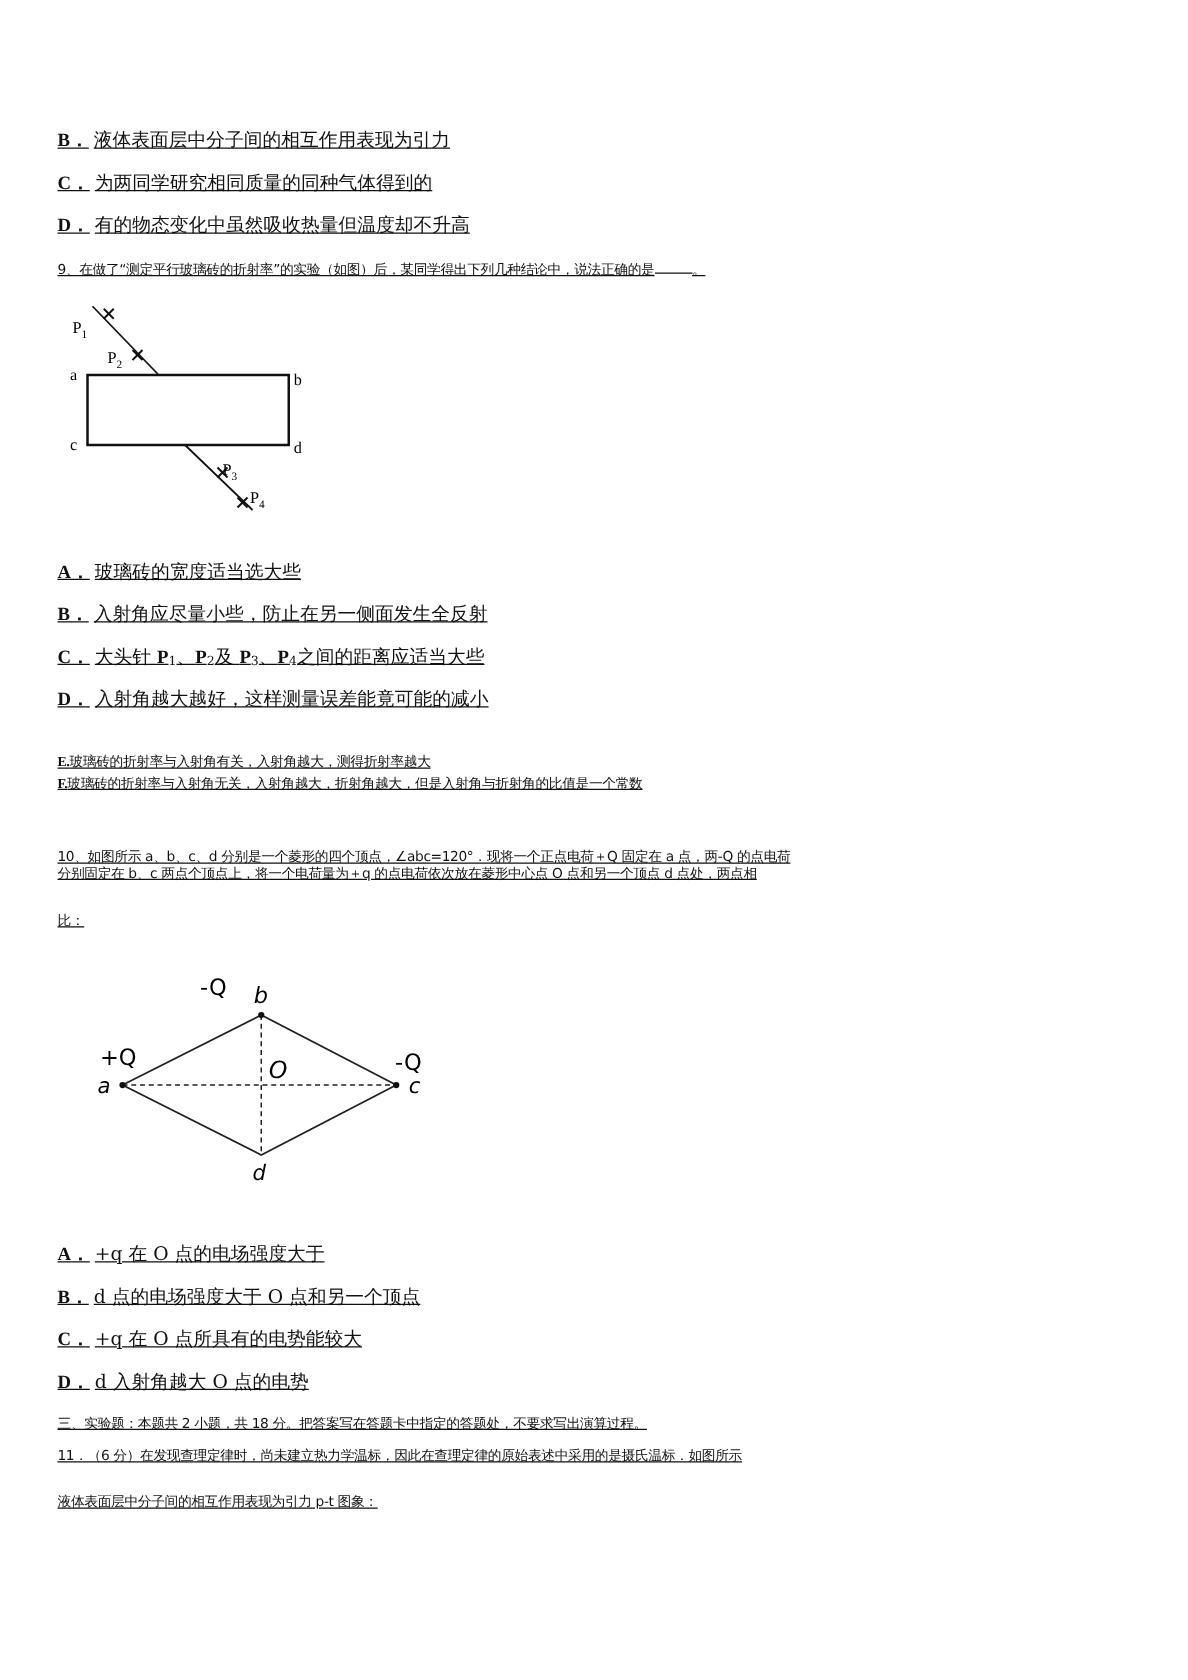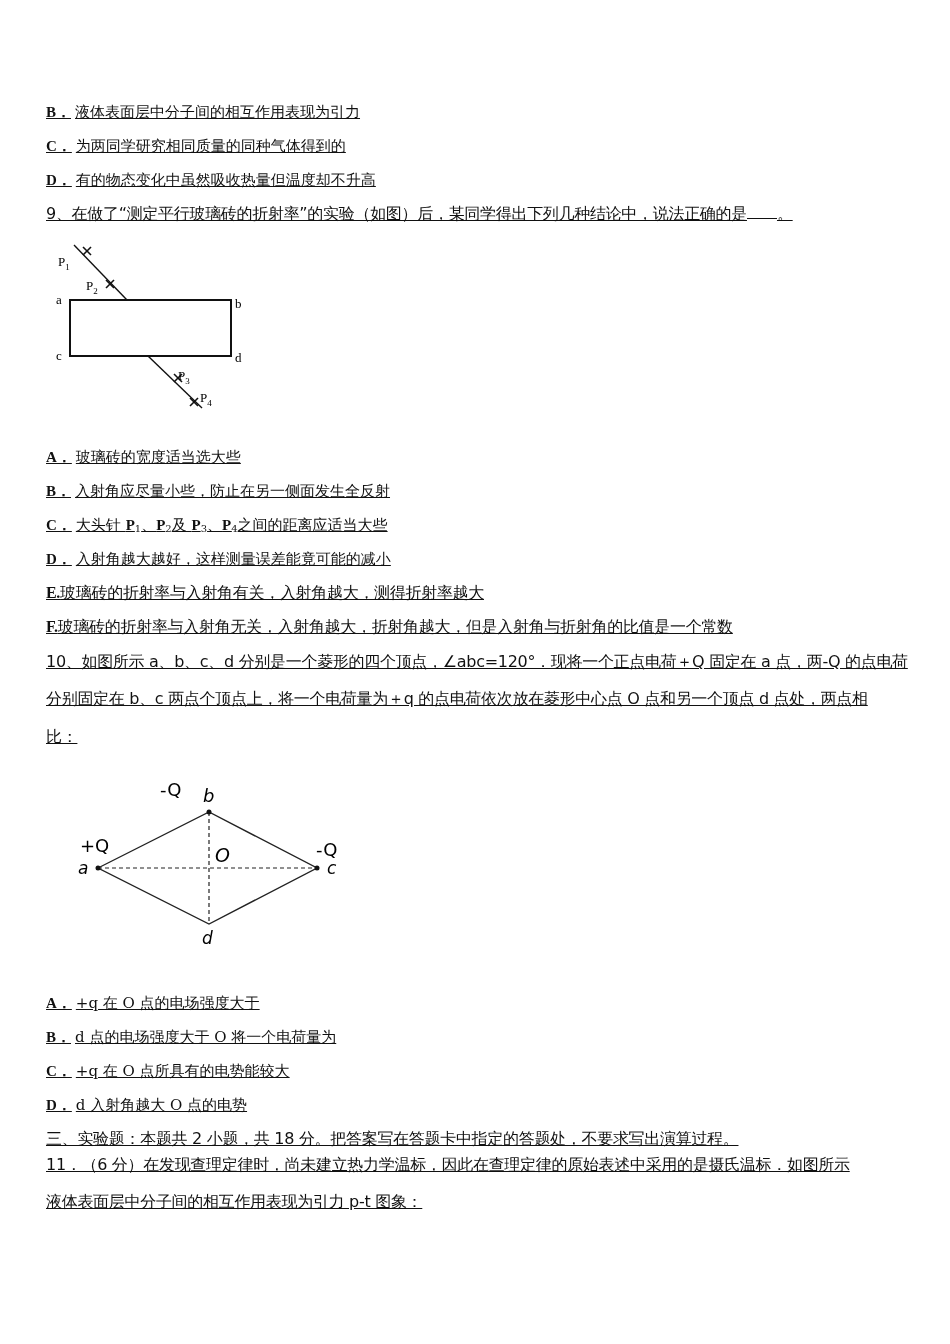--- a/index.html
+++ b/index.html
@@ -6,21 +6,21 @@
   body {
     width: 950px; height: 1344px; position: relative; overflow: hidden;
     font-family: "DejaVu Serif", "Liberation Serif", serif;
     color: #111111;
   }
   .line {
     position: absolute; left: 46px; font-size: 15px; line-height: 20px;
     white-space: nowrap;
     text-decoration: underline;
   }
-  .cond { font-family: "DejaVu Sans", "Liberation Sans", sans-serif; font-size: 16px; letter-spacing: -0.3px; transform-origin: left center; }
+  .cond { font-family: "DejaVu Sans", "Liberation Sans", sans-serif; font-size: 11px; letter-spacing: -0.3px; transform-origin: left center; }
   .lbl { font-weight: bold; font-family: "Liberation Serif", serif; margin-right: 4px; }
   .b { font-weight: bold; font-family: "Liberation Serif", serif; }
   sub { font-size: 10px; vertical-align: -2px; }
   .fig { position: absolute; }
   .fig svg { display: block; }
   .blank { display: inline-block; width: 30px; border-bottom: 1px solid #111; height: 14px; vertical-align: baseline; }
 </style>
 </head>
 <body>
 
@@ -73,28 +73,28 @@
 </div>
 <div class="line" style="top:481px">
   <span class="lbl">B．</span><span>入射角应尽量小些，防止在另一侧面发生全反射</span>
 </div>
 <div class="line" style="top:515px">
   <span class="lbl">C．</span><span>大头针 </span><span class="b">P</span><sub>1</sub><span>、</span><span class="b">P</span><sub>2</sub><span>及 </span><span class="b">P</span><sub>3</sub><span>、</span><span class="b">P</span><sub>4</sub><span>之间的距离应适当大些</span>
 </div>
 <div class="line" style="top:549px">
   <span class="lbl">D．</span><span>入射角越大越好，这样测量误差能竟可能的减小</span>
 </div>
-<div class="line cond" style="top:583px">
+<div class="line cond" style="top:600px">
   <span class="b">E.</span><span>玻璃砖的折射率与入射角有关，入射角越大，测得折射率越大</span>
 </div>
 <div class="line cond" style="top:617px">
   <span class="b">F.</span><span>玻璃砖的折射率与入射角无关，入射角越大，折射角越大，但是入射角与折射角的比值是一个常数</span>
 </div>
 
-<div class="line cond" style="top:652px">10、如图所示 a、b、c、d 分别是一个菱形的四个顶点，∠abc=120°．现将一个正点电荷＋Q 固定在 a 点，两-Q 的点电荷</div>
+<div class="line cond" style="top:676px">10、如图所示 a、b、c、d 分别是一个菱形的四个顶点，∠abc=120°．现将一个正点电荷＋Q 固定在 a 点，两-Q 的点电荷</div>
 <div class="line cond" style="top:689px">分别固定在 b、c 两点个顶点上，将一个电荷量为＋q 的点电荷依次放在菱形中心点 O 点和另一个顶点 d 点处，两点相</div>
 <div class="line cond" style="top:727px">比：</div>
 
 <div class="fig" style="left:70px; top:772px;">
   <svg width="290" height="180" viewBox="0 0 290 180" font-family="DejaVu Sans, sans-serif">
     <polygon points="28,96 139,40 247,96 139,152" fill="none" stroke="#222" stroke-width="1.4"></polygon>
     <line x1="28" y1="96" x2="247" y2="96" stroke="#222" stroke-width="1.2" stroke-dasharray="4,3"></line>
     <line x1="139" y1="40" x2="139" y2="152" stroke="#222" stroke-width="1.2" stroke-dasharray="4,3"></line>
     <circle cx="28" cy="96" r="2.5" fill="#111"></circle>
     <circle cx="139" cy="40" r="2.5" fill="#111"></circle>
@@ -107,21 +107,21 @@
     <text x="246" y="84" font-size="18">-Q</text>
     <text x="257" y="102" font-size="17" font-style="italic">c</text>
     <text x="132" y="172" font-size="17" font-style="italic">d</text>
   </svg>
 </div>
 
 <div class="line" style="top:993px">
   <span class="lbl">A．</span><span class="b" style="font-weight:normal;font-family:'DejaVu Serif',serif">+q 在 O 点的电场强度大于</span>
 </div>
 <div class="line" style="top:1027px">
-  <span class="lbl">B．</span><span>d 点的电场强度大于 O 将一个电荷量为</span>
+  <span class="lbl">B．</span><span>d 点的电场强度大于 O 点和另一个顶点</span>
 </div>
 <div class="line" style="top:1061px">
   <span class="lbl">C．</span><span>+q 在 O 点所具有的电势能较大</span>
 </div>
 <div class="line" style="top:1095px">
   <span class="lbl">D．</span><span>d 入射角越大 O 点的电势</span>
 </div>
 
 <div class="line cond" style="top:1129px">三、实验题：本题共 2 小题，共 18 分。把答案写在答题卡中指定的答题处，不要求写出演算过程。</div>
 

